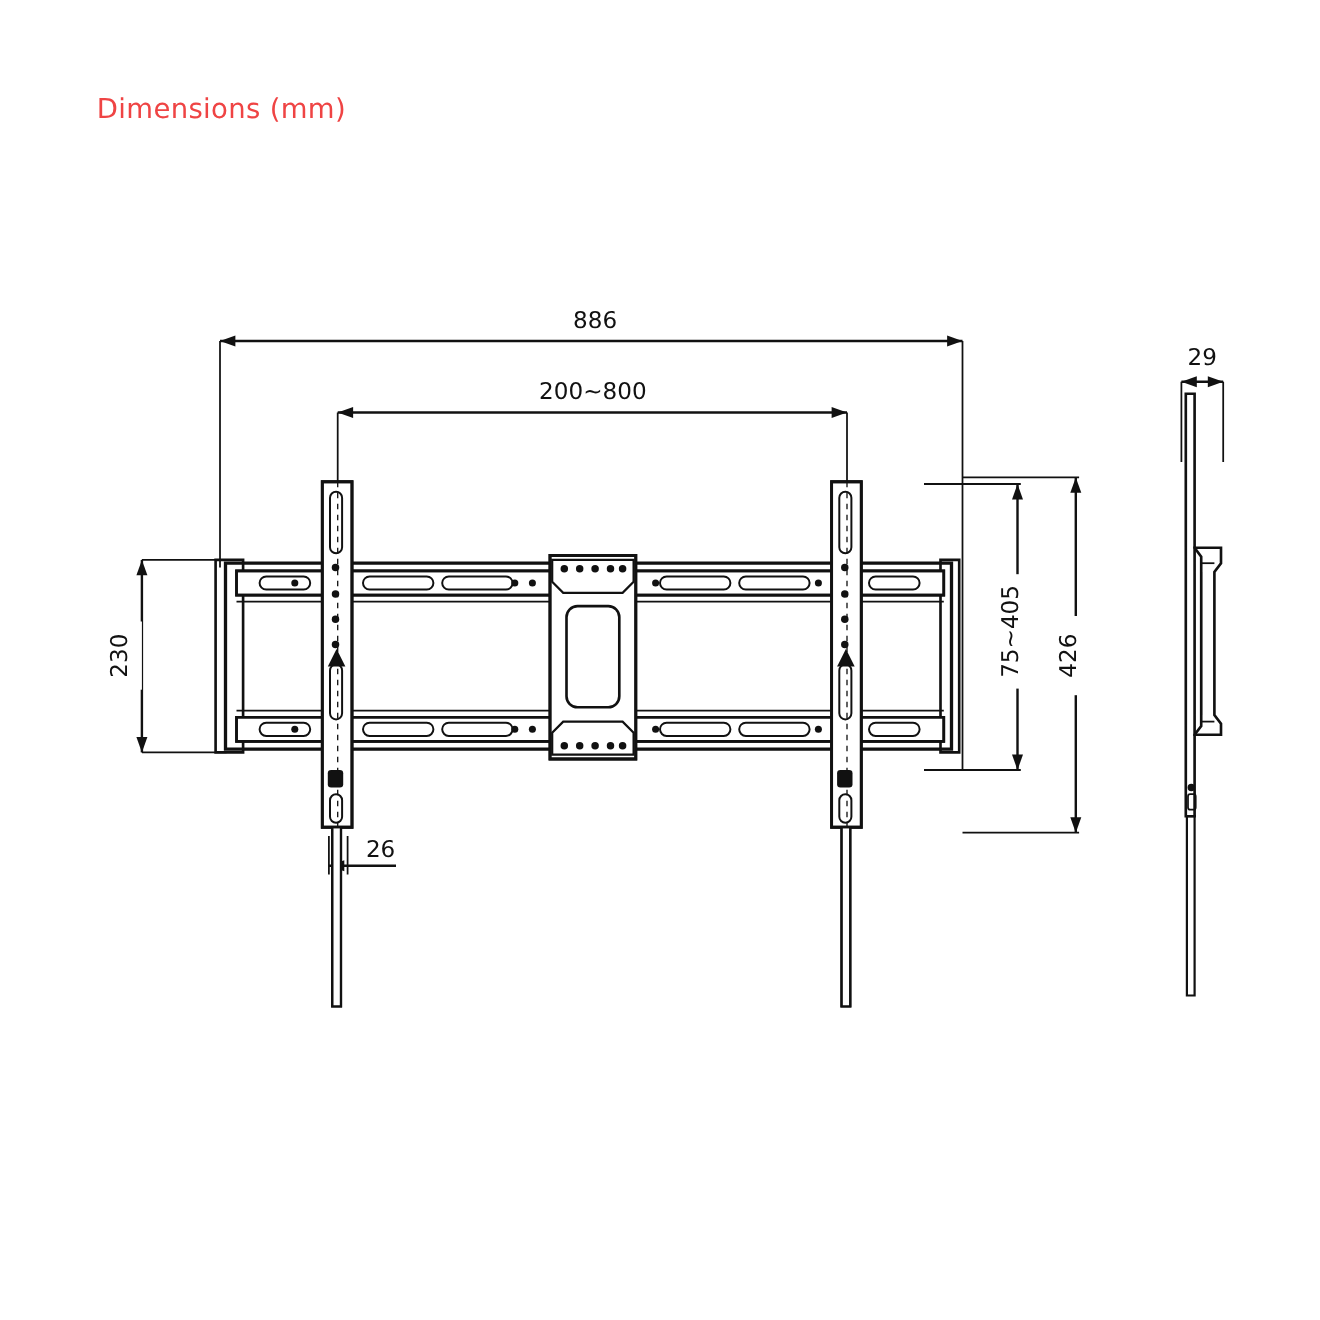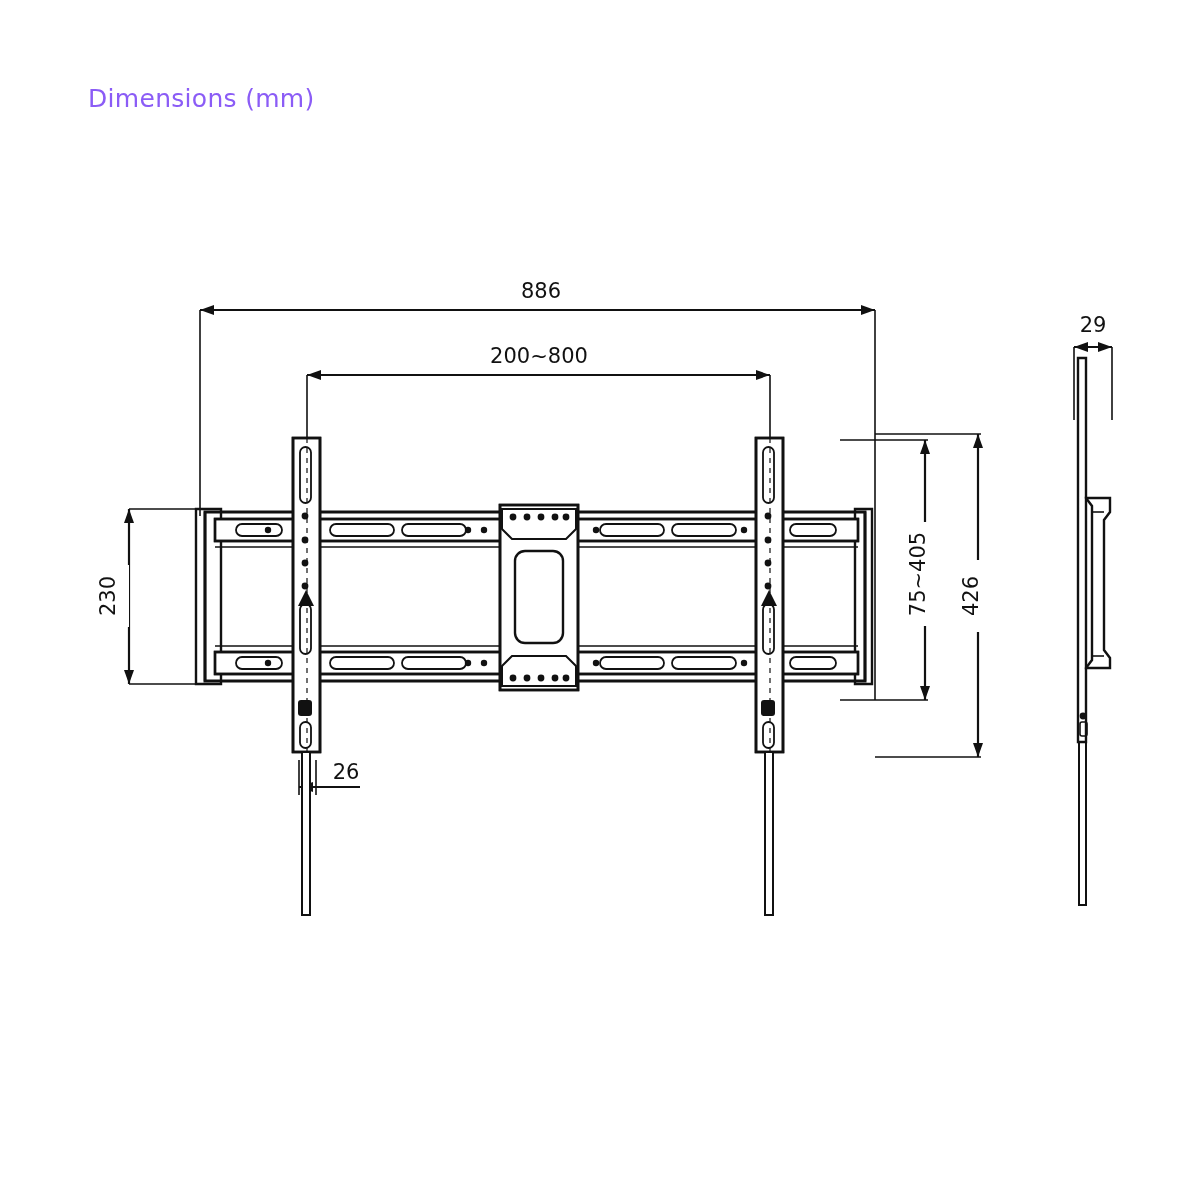--- a/index.html
+++ b/index.html
@@ -19,21 +19,21 @@
     position: relative;
     width: 1200px;
     height: 1200px;
   }
   #title {
     position: absolute;
     left: 88px;
     top: 84px;
     font-size: 25px;
     letter-spacing: 0.3px;
-    color: #8b5cf6;
+    color: #ef4444;
     white-space: nowrap;
   }
   #drawing {
     position: absolute;
     left: 0;
     top: 0;
     width: 1200px;
     height: 1200px;
   }
   .dim-label {

